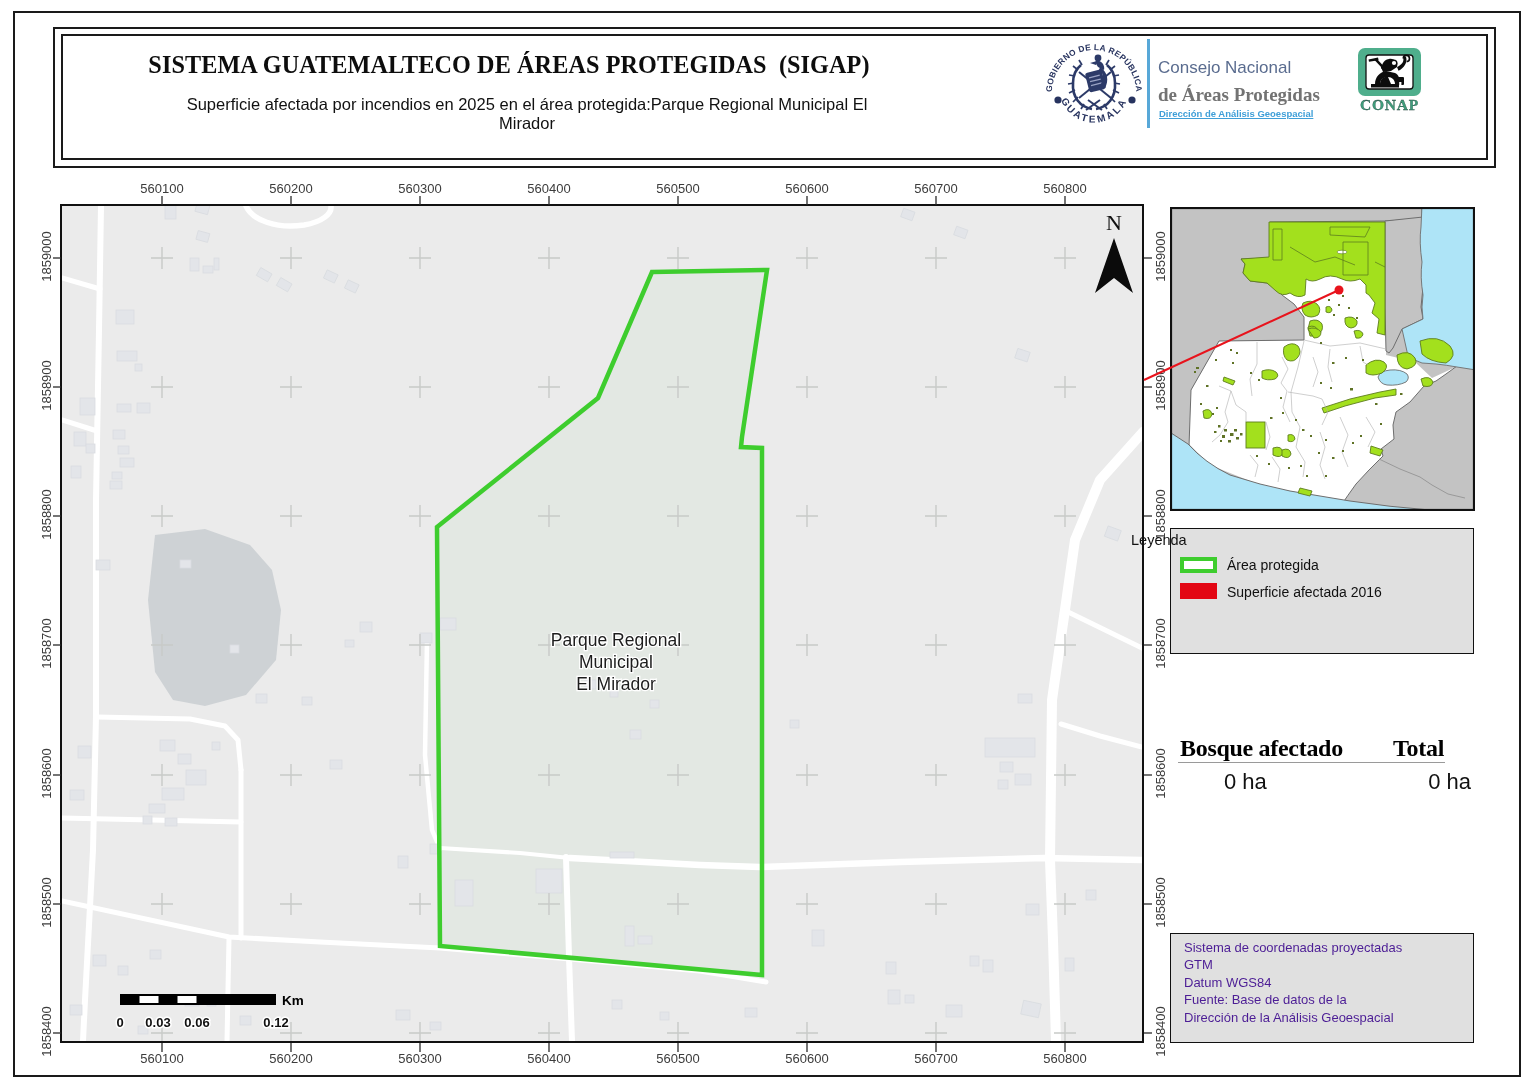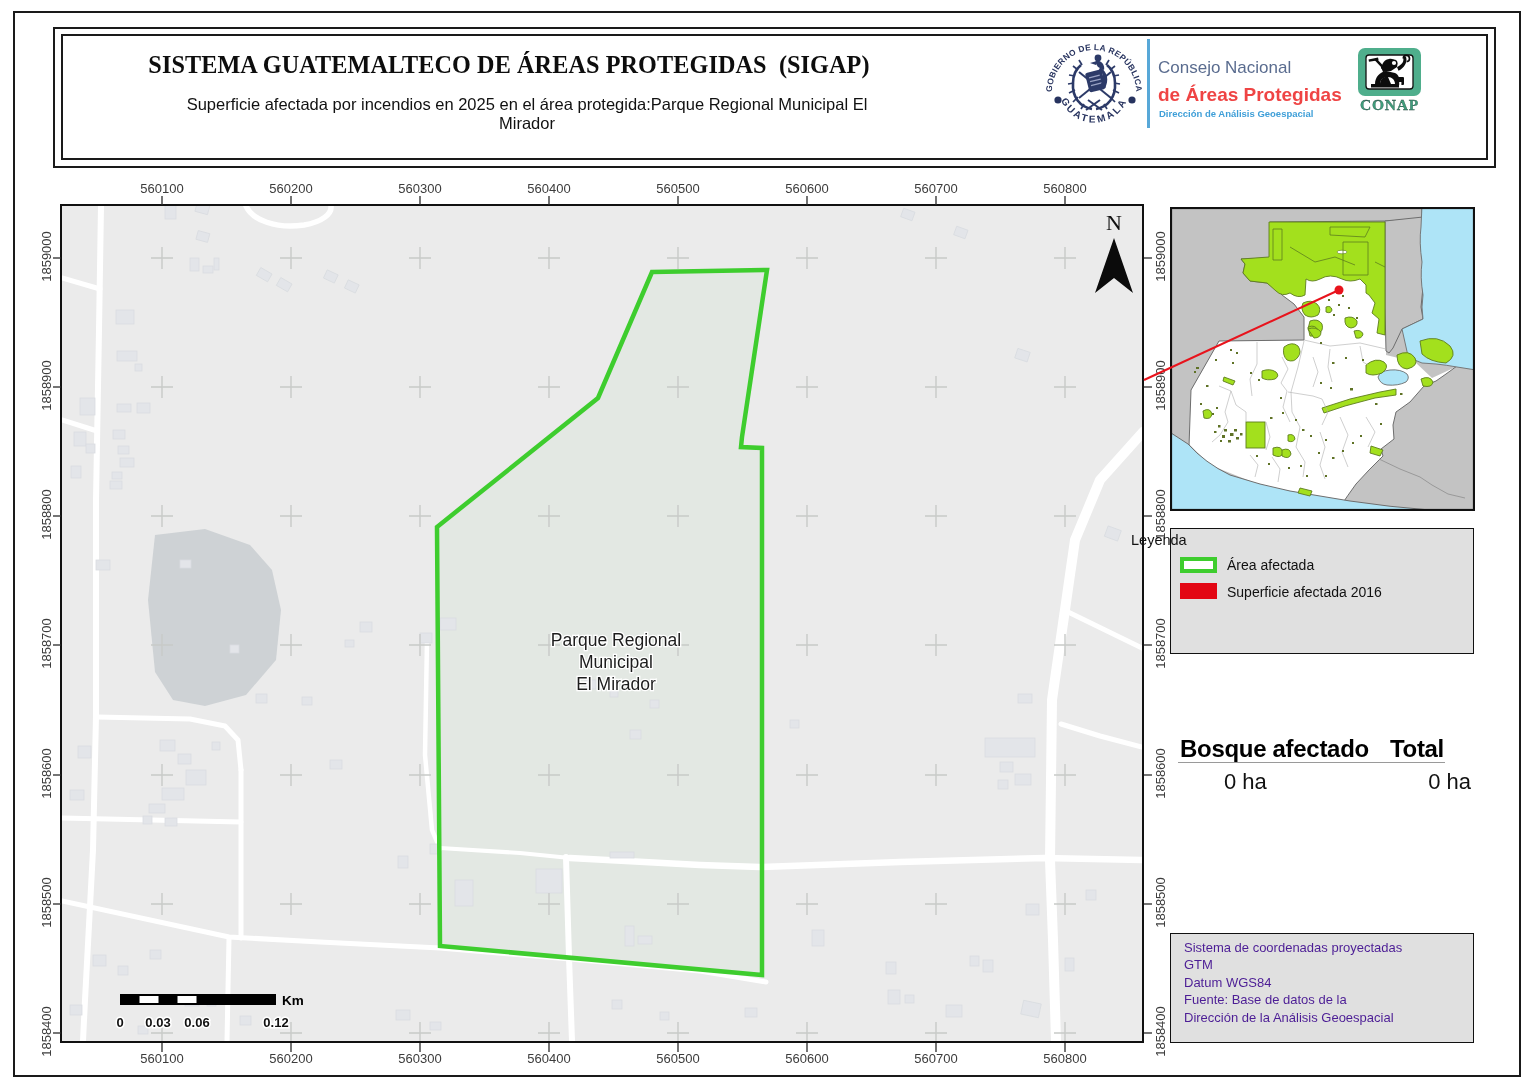--- a/index.html
+++ b/index.html
@@ -416,27 +416,27 @@
 
   <rect x="1" y="1" width="303" height="302" fill="none" stroke="#111" stroke-width="2.2"></rect>
 </svg>
 
 <div class="abs" style="left:1170px;top:528px;width:302px;height:124px;background:#e0e0e0;border:1.5px solid #111;"></div>
 
 <div class="abs" style="left:1131px;top:532px;font-size:14.5px;color:#111;">Leyenda</div>
 
 <div class="abs" style="left:1180px;top:557px;width:29px;height:8px;border:4px solid #3ecd2e;background:#fff;"></div>
 
-<div class="abs" style="left:1227px;top:557px;font-size:14px;color:#111;">Área afectada</div>
+<div class="abs" style="left:1227px;top:557px;font-size:14px;color:#111;">Área protegida</div>
 
 <div class="abs" style="left:1180px;top:583px;width:37px;height:16px;background:#e30613;"></div>
 
 <div class="abs" style="left:1227px;top:584px;font-size:14px;color:#111;">Superficie afectada 2016</div>
 
-<div class="abs" style="left:1180px;top:735px;width:264px;font-size:24px;font-weight:bold;color:#000;letter-spacing:-0.3px;">Bosque afectado<span style="float:right;">Total</span></div>
+<div class="abs" style="left:1180px;top:735px;width:264px;font-size:24px;font-weight:bold;color:#000;letter-spacing:-0.3px;font-family:Liberation Serif, serif;">Bosque afectado<span style="float:right;">Total</span></div>
 
 <div class="abs" style="left:1178px;top:762px;width:267px;height:1px;background:#9a9a9a;"></div>
 
 <div class="abs" style="left:1180px;top:769px;width:247px;font-size:22px;color:#111;margin-left:44px;">0 ha<span style="float:right;">0 ha</span></div>
 
 <div class="abs" style="left:1170px;top:933px;width:302px;height:108px;background:#e0e0e0;border:1.5px solid #111;"></div>
 
 <div class="abs" style="left:1184px;top:939px;width:280px;font-size:13px;color:#4c1d95;line-height:17.4px;">Sistema de coordenadas proyectadas<br>GTM<br>Datum WGS84<br>Fuente: Base de datos de la<br>Dirección de la Análisis Geoespacial</div>
 
 <svg class="abs" style="left:1046px;top:36px;" width="100" height="98" viewBox="0 0 100 98">
@@ -490,23 +490,23 @@
     <path d="M50,24 C56,25 59,29 58,34 L52,31 C50,28 49,26 50,24 Z"></path>
     <path d="M54,31 C62,36 63,45 59,52 L55,48 C58,43 58,37 53,34 Z"></path>
     <path d="M51,25 L44,27 L50,29 Z"></path>
   </g>
 </svg>
 
 <div class="abs" style="left:1147px;top:39px;width:2.5px;height:89px;background:#58a8d8;"></div>
 
 <div class="abs" style="left:1158px;top:58px;font-size:17px;color:#5a6c8f;">Consejo Nacional</div>
 
-<div class="abs" style="left:1158px;top:84px;font-size:19px;font-weight:bold;color:#ef4444;">de Áreas Protegidas</div>
-
-<div class="abs" style="left:1159px;top:108px;font-size:9.5px;font-weight:bold;color:#3f9fd8;">Dirección de Análisis Geoespacial</div>
+<div class="abs" style="left:1158px;top:84px;font-size:19px;font-weight:bold;color:#737373;font-family:Liberation Serif, serif;">de Áreas Protegidas</div>
+
+<div class="abs" style="left:1159px;top:108px;font-size:9.5px;font-weight:bold;color:#3f9fd8;text-decoration:underline;">Dirección de Análisis Geoespacial</div>
 
 <svg class="abs" style="left:1355px;top:46px;" width="70" height="68" viewBox="0 0 70 68">
 
   <rect x="3" y="2" width="63" height="48" rx="7" fill="#4fae8c"></rect>
 
   <rect x="11" y="9" width="47" height="34" rx="3" fill="#ffffff" stroke="#111" stroke-width="1.3"></rect>
 
   <g fill="#0c0c0c">
     <path d="M16,38 L44,38 L44,41.5 L16,41.5 Z"></path>
     <path d="M20,38 C20,31 25,26 31,25 L40,27 C44,29 45,33 45,38 L40,38 C40,34 37,31 33,31 C28,31 25,34 25,38 Z"></path>

